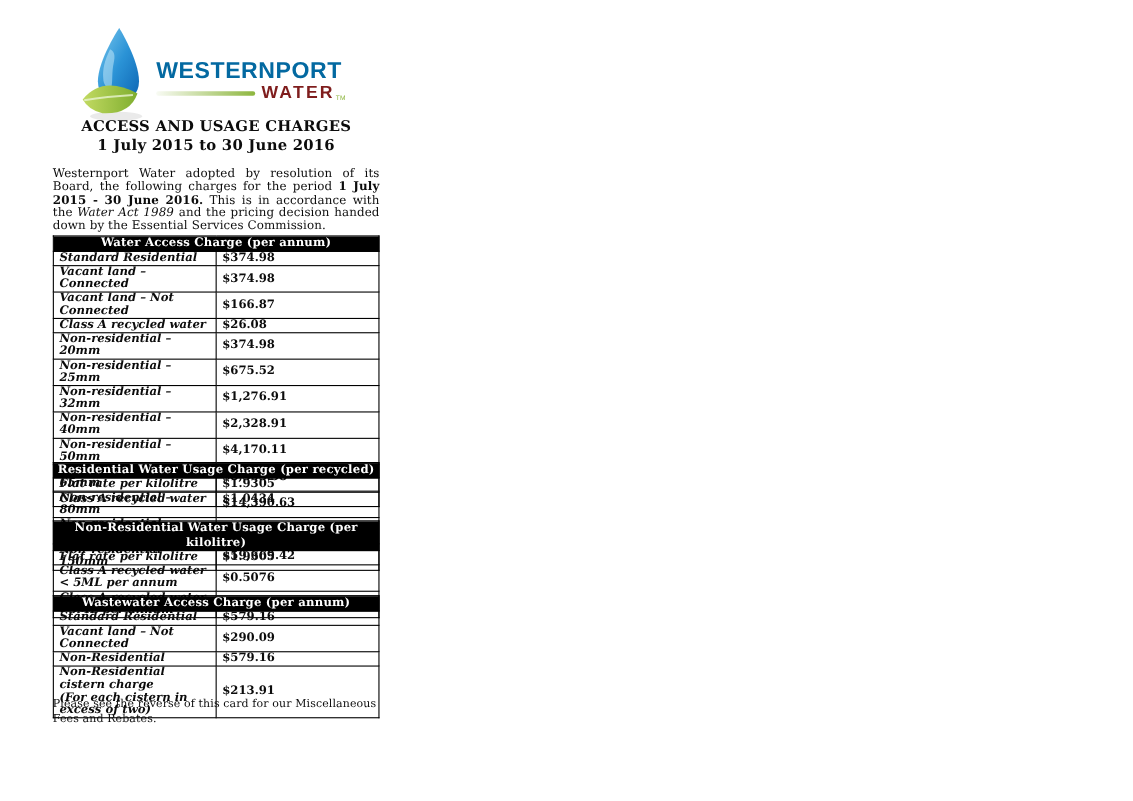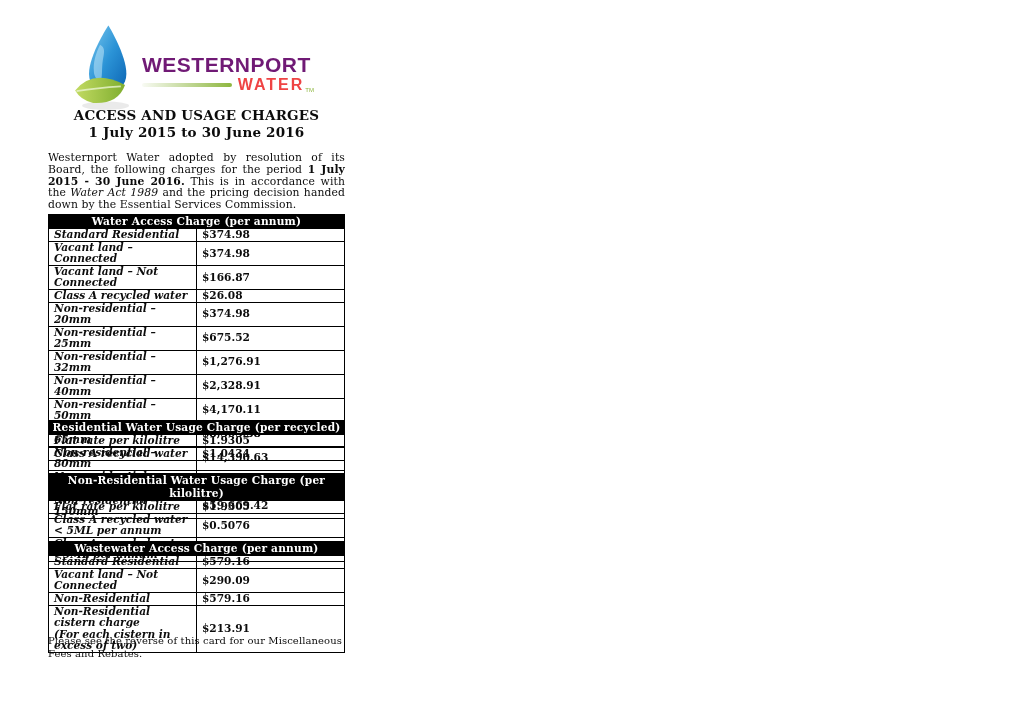--- a/index.html
+++ b/index.html
@@ -65,24 +65,24 @@
       </linearGradient>
     </defs>
     <ellipse cx="48" cy="118" rx="34" ry="6" fill="#d9d9d9" opacity="0.55"></ellipse>
     <path d="M52 2 C52 2 24 44 24 72 a27 29 0 0 0 54 0 C78 44 52 2 52 2 Z" fill="url(#gBlue)"></path>
     <path d="M40 30 C33 44 30 56 31 68 C31 76 36 82 40 82 C44 80 42 64 44 52 C46 42 48 34 40 30 Z" fill="#bfe6f7" opacity="0.55"></path>
     <path d="M4 96 Q30 64 76 88 Q66 116 30 114 Q12 110 4 96 Z" fill="url(#gLeaf)"></path>
     <path d="M6 97 Q36 92 70 90" stroke="#e9f4cf" stroke-width="2.5" fill="none" opacity="0.8"></path>
   </svg>
 
   <div class="brand">
-    <div class="brand-main" style="color:#701a75;">WESTERNPORT</div>
+    <div class="brand-main" style="color:#0369a1;">WESTERNPORT</div>
     <div class="brand-sub-row">
       <div class="brand-rule" style="background:linear-gradient(to right, rgba(141,182,62,0.06), #8db63e);"></div>
-      <span class="brand-sub" style="color:#ef4444;">WATER</span>
+      <span class="brand-sub" style="color:#7f1d1d;">WATER</span>
       <span class="brand-tm" style="color:#8db63e;">TM</span>
     </div>
   </div>
 
   <div class="doc-title title1">ACCESS AND USAGE CHARGES</div>
   <div class="doc-title title2">1 July 2015 to 30 June 2016</div>
 
   <p class="intro"><span>Westernport Water adopted by resolution of its Board, the following charges for the period </span><span class="bold">1 July 2015 - 30 June 2016.</span><span> This is in accordance with the </span><span class="italic">Water Act 1989</span><span> and the pricing decision handed down by the Essential Services Commission.</span></p>
 
   <table class="charges" id="table-water-access">

